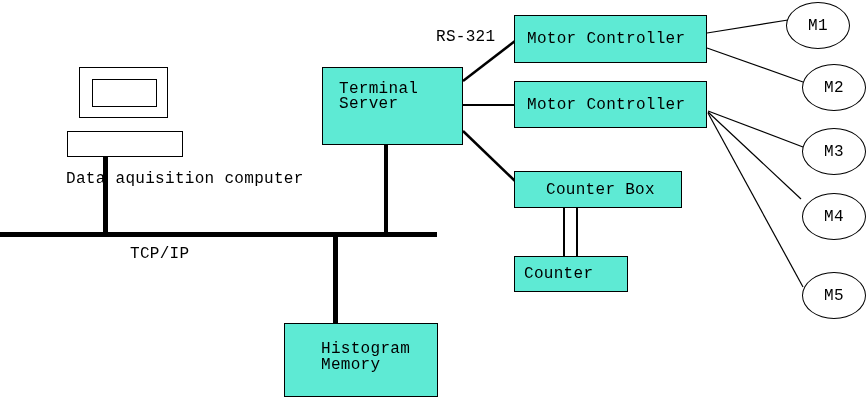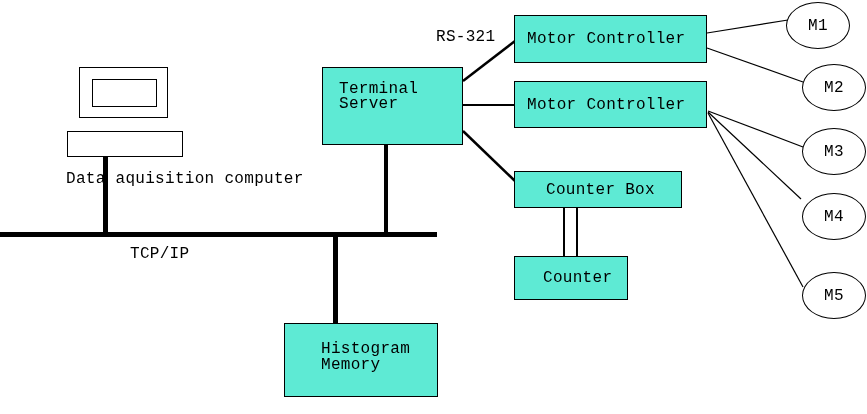--- a/index.html
+++ b/index.html
@@ -55,21 +55,21 @@
     background: #ffffff;
   }
 
   
   #terminal-server { left: 322px; top: 67px; width: 141px; height: 78px; padding: 14px 0 0 16px; line-height: 15px; }
   
   #motor-controller-top { left: 514px; top: 15px; width: 193px; height: 48px; padding-left: 12px; }
   #motor-controller-bottom { left: 514px; top: 81px; width: 193px; height: 47px; padding-left: 12px; }
   
   #counter-box { left: 514px; top: 171px; width: 168px; height: 37px; padding-left: 31px; }
-  #counter { left: 514px; top: 256px; width: 114px; height: 44px; padding-left: 28px; }
+  #counter { left: 514px; top: 256px; width: 114px; height: 36px; padding-left: 9px; }
   
   #histogram-memory { left: 284px; top: 323px; width: 154px; height: 74px; padding: 17px 0 16px 36px; line-height: 16px; }
 
   
   #monitor-outer { left: 79px; top: 67px; width: 89px; height: 51px; }
   #monitor-inner { left: 92px; top: 79px; width: 65px; height: 28px; }
   #keyboard { left: 67px; top: 131px; width: 116px; height: 26px; }
 
   
   #motor-1 { left: 786px; top: 2px; }

